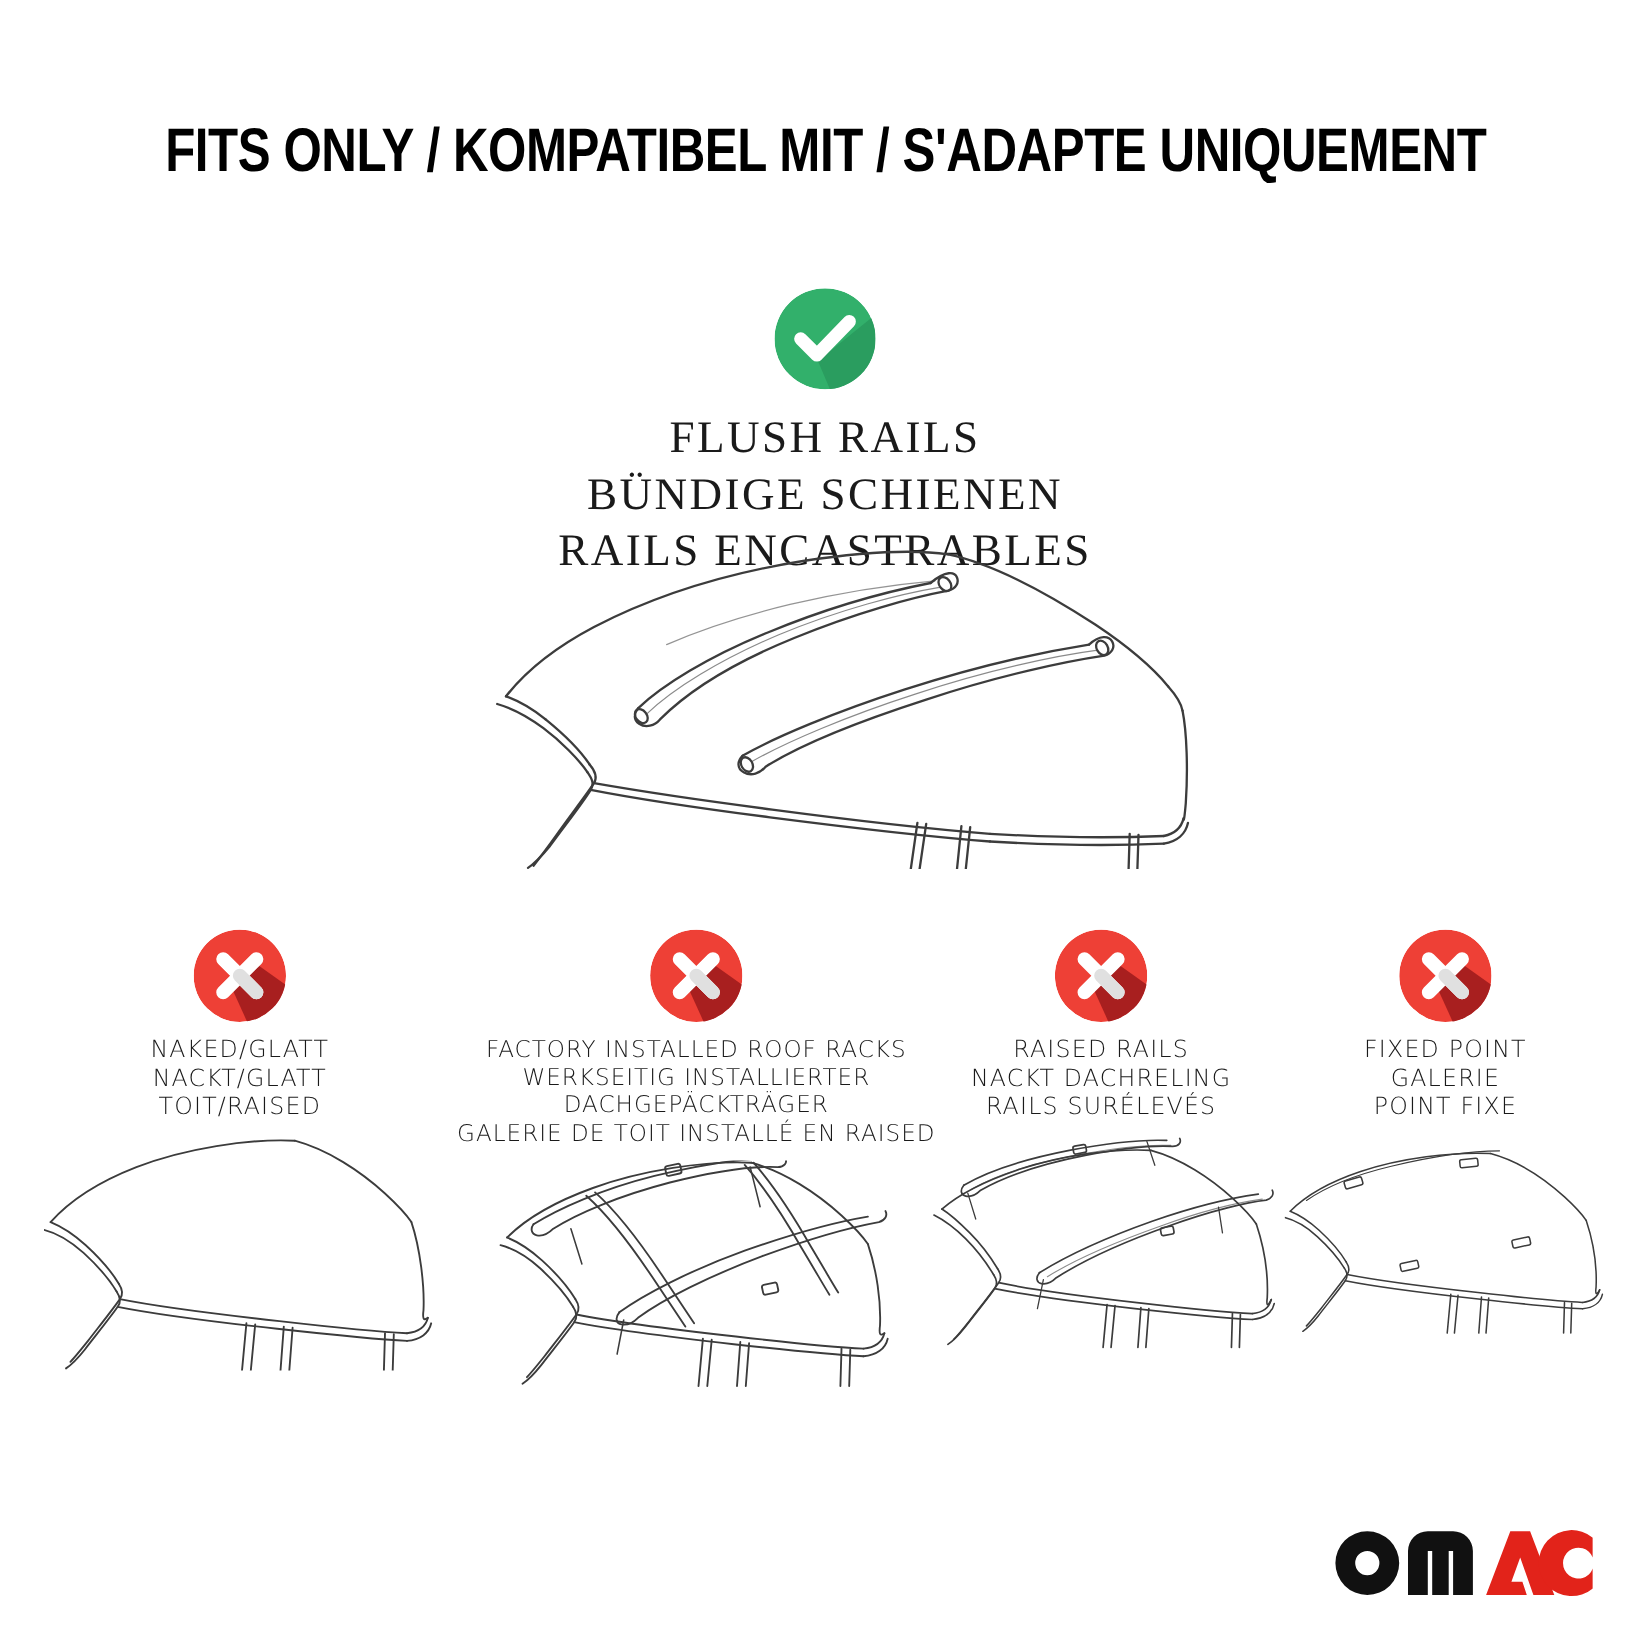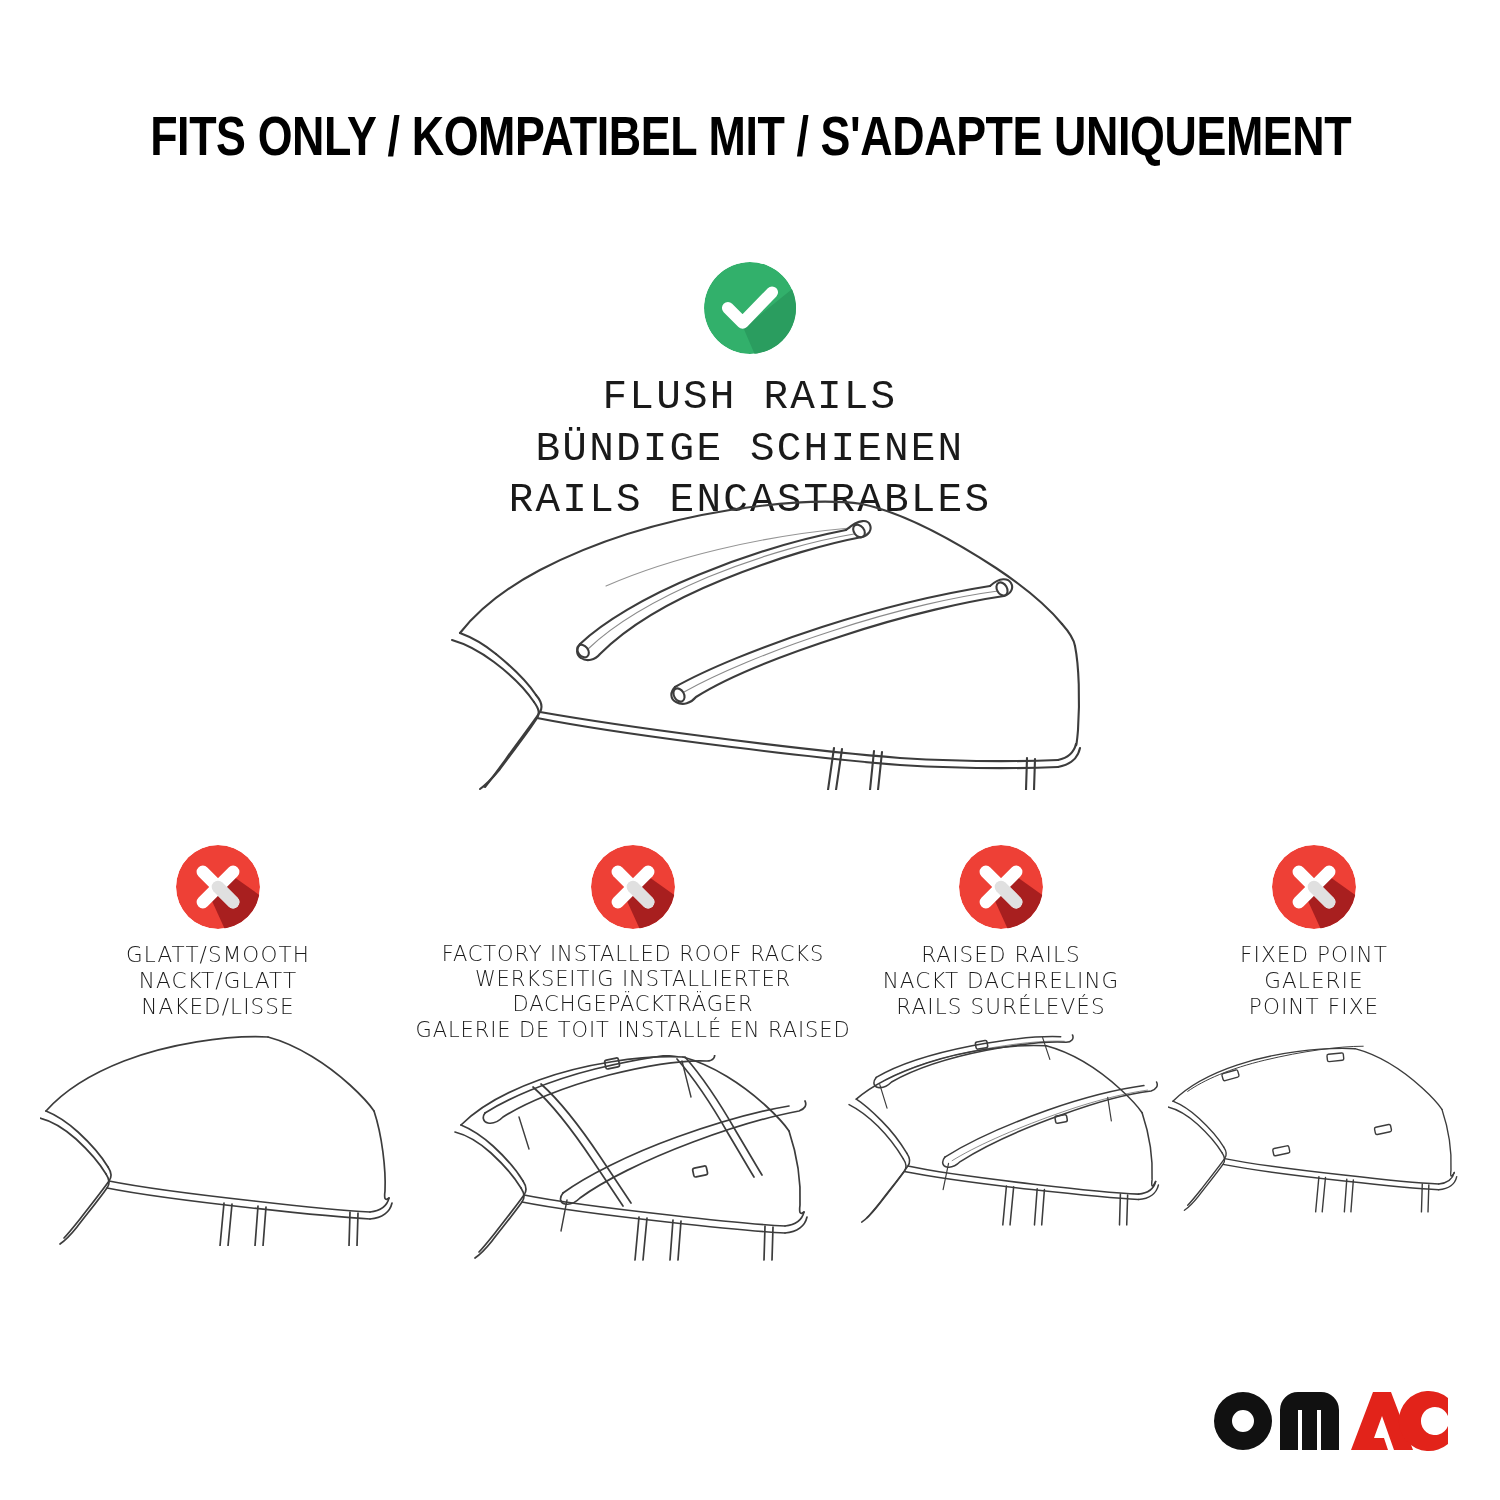--- a/index.html
+++ b/index.html
@@ -54,21 +54,21 @@
     display: block;
   }
   .icon-circle svg { display:block; width:100%; height:100%; }
 
   .approved-labels {
     margin-top: 18px;
     line-height: 1.26;
   }
   .approved-labels .lbl {
     display: block;
-    font-family: Liberation Mono, monospace;
+    font-family: Liberation Serif, serif;
     font-weight: 300;
     font-size: 41px;
     letter-spacing: 2.2px;
     color: #1a1a1a;
     white-space: nowrap;
   }
 
   
   .hero-roof {
     position: absolute;
@@ -212,23 +212,23 @@
         <path d="M38 56 L62 33 L100 60 L100 100 L58 100 Z" fill="#A81F1F"></path>
         <g stroke="#ffffff" stroke-width="15" stroke-linecap="round">
           <line x1="32" y1="32" x2="68" y2="68"></line>
           <line x1="68" y1="32" x2="32" y2="68"></line>
         </g>
         <line x1="50" y1="50" x2="68" y2="68" stroke="#E0E0E0" stroke-width="15" stroke-linecap="round"></line>
       </svg>
     </span>
 
     <div class="col-labels">
-      <span class="lbl">GLATT/SMOOTH</span>
+      <span class="lbl">NAKED/GLATT</span>
       <span class="lbl">NACKT/GLATT</span>
-      <span class="lbl">NAKED/LISSE</span>
+      <span class="lbl">TOIT/RAISED</span>
     </div>
 
     <div class="col-roof">
       <svg viewBox="0 0 356 215" xmlns="http://www.w3.org/2000/svg">
         <g fill="none" stroke="#3c3c3c" stroke-width="1.7" stroke-linecap="round" stroke-linejoin="round">
           <path d="M6 80 C22 62 48 44 84 30 C128 13 186 4 228 6"></path>
           <path d="M228 6 C258 14 288 34 310 54 C322 65 330 74 334 80"></path>
           <path d="M6 80 C16 84 28 92 38 101 C50 112 62 126 68 136"></path>
           <path d="M68 136 C72 142 72 146 69 150 C62 160 50 175 40 188 C32 198 27 204 24 207"></path>
           <path d="M0 87 C12 90 26 99 36 108 C48 119 60 133 66 143"></path>

